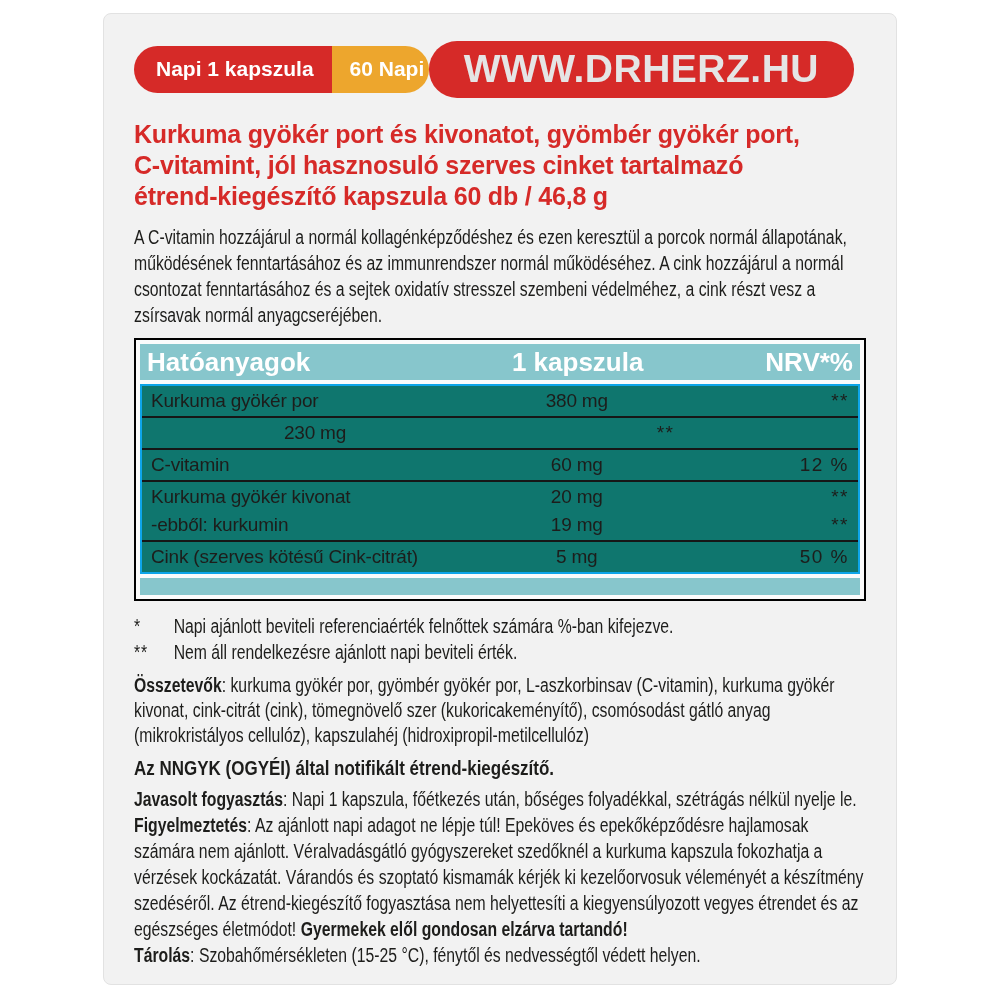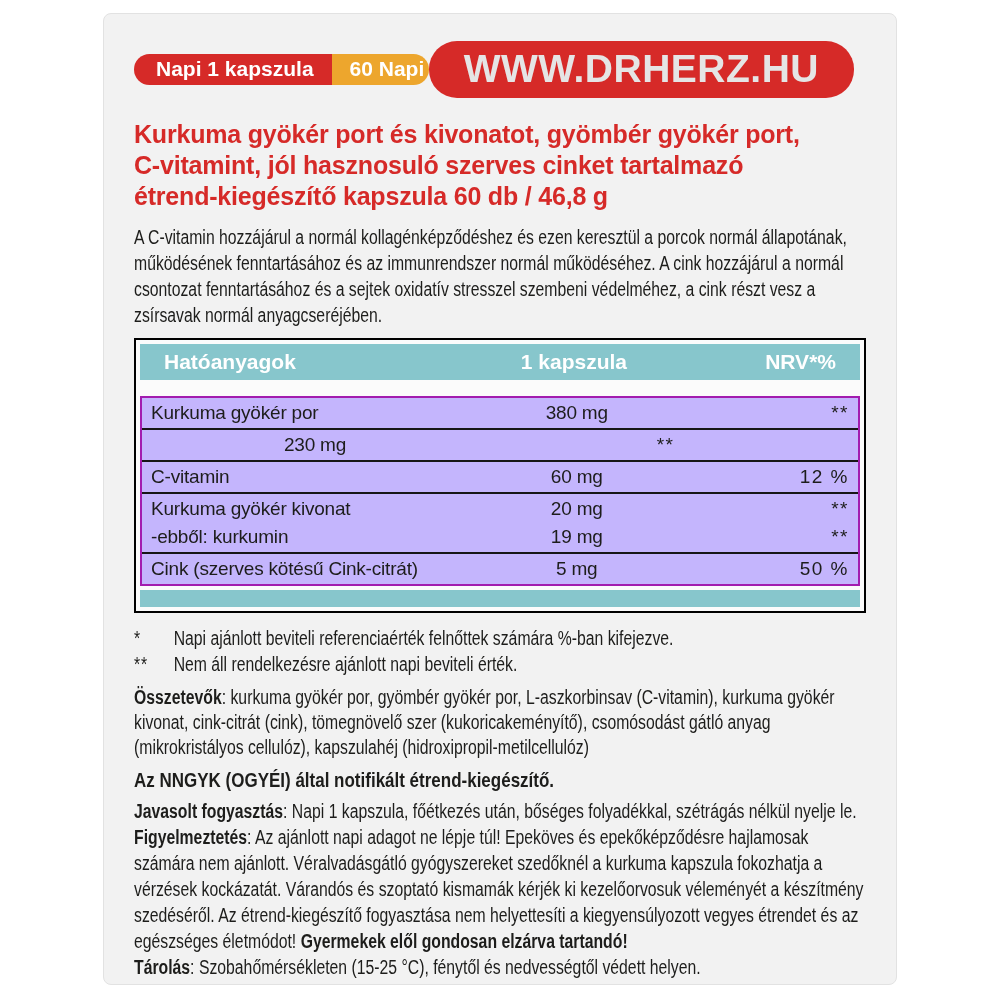--- a/index.html
+++ b/index.html
@@ -25,21 +25,21 @@
     overflow:hidden;
   }
   
   .cond{ width:905px; transform:scaleX(0.809); transform-origin:0 0; }
 
   .badges-row{
     display:flex; align-items:center; justify-content:space-between;
     height:56px; margin-bottom:22px; padding-right:12px;
   }
   .capsule{
-    display:flex; height:31px; border-radius:24px; overflow:hidden;
+    display:flex; height:47px; border-radius:24px; overflow:hidden;
     color:#fff; font-weight:bold; font-size:21px; white-space:nowrap;
   }
   .capsule .seg{ display:flex; align-items:center; }
   .capsule .seg-red{ background:var(--red); padding:0 18px 0 22px; }
   .capsule .seg-orange{ background:var(--orange); padding:0 24px 0 18px; }
   .web-badge{
     background:var(--red); color:#e5e5e5; font-weight:bold; font-size:39px;
     height:57px; display:flex; align-items:center; padding:0 35px;
     border-radius:28px; letter-spacing:0.5px; white-space:nowrap;
   }
@@ -47,27 +47,27 @@
   .title{ color:var(--red); font-weight:bold; font-size:25px; line-height:31px;
           letter-spacing:-0.2px; margin-bottom:12px; }
 
   .intro{ font-size:19.5px; line-height:26px; margin-bottom:10px; }
 
   .ing-table{
     border:2px solid var(--tborder); background:#fbfbfb;
     padding:4px; margin-bottom:12px;
   }
   .t-head{
-    background:var(--teal); color:#fff; font-weight:bold; font-size:21px;
+    background:var(--teal); color:#fff; font-weight:bold; font-size:26px;
     display:grid; grid-template-columns:47% 28% 25%; align-items:center;
-    height:36px; padding:0 24px;
+    height:36px; padding:0 7px;
   }
   .t-head .h-amount{ text-align:center; }
   .t-head .h-nrv{ text-align:right; }
-  .t-body{ margin-top:16px; border:2px solid #a21caf; background:#c4b5fd; }
+  .t-body{ margin-top:4px; border:2px solid #0ea5e9; background:#0f766e; }
   .t-group{ border-top:2px solid #161616; padding:1px 9px; }
   .t-group:first-child{ border-top:none; }
   .t-row{ display:grid; grid-template-columns:47% 28% 25%;
           font-size:19px; line-height:28px; letter-spacing:-0.2px; }
   .t-row .c-amount{ text-align:center; }
   .t-row .c-nrv{ text-align:right; letter-spacing:1.5px; }
   .t-footer{ height:17px; background:var(--teal); margin-top:4px; }
 
   .footnotes{ font-size:19.5px; line-height:26px; margin-bottom:8px; }
   .fn-row{ display:flex; }

